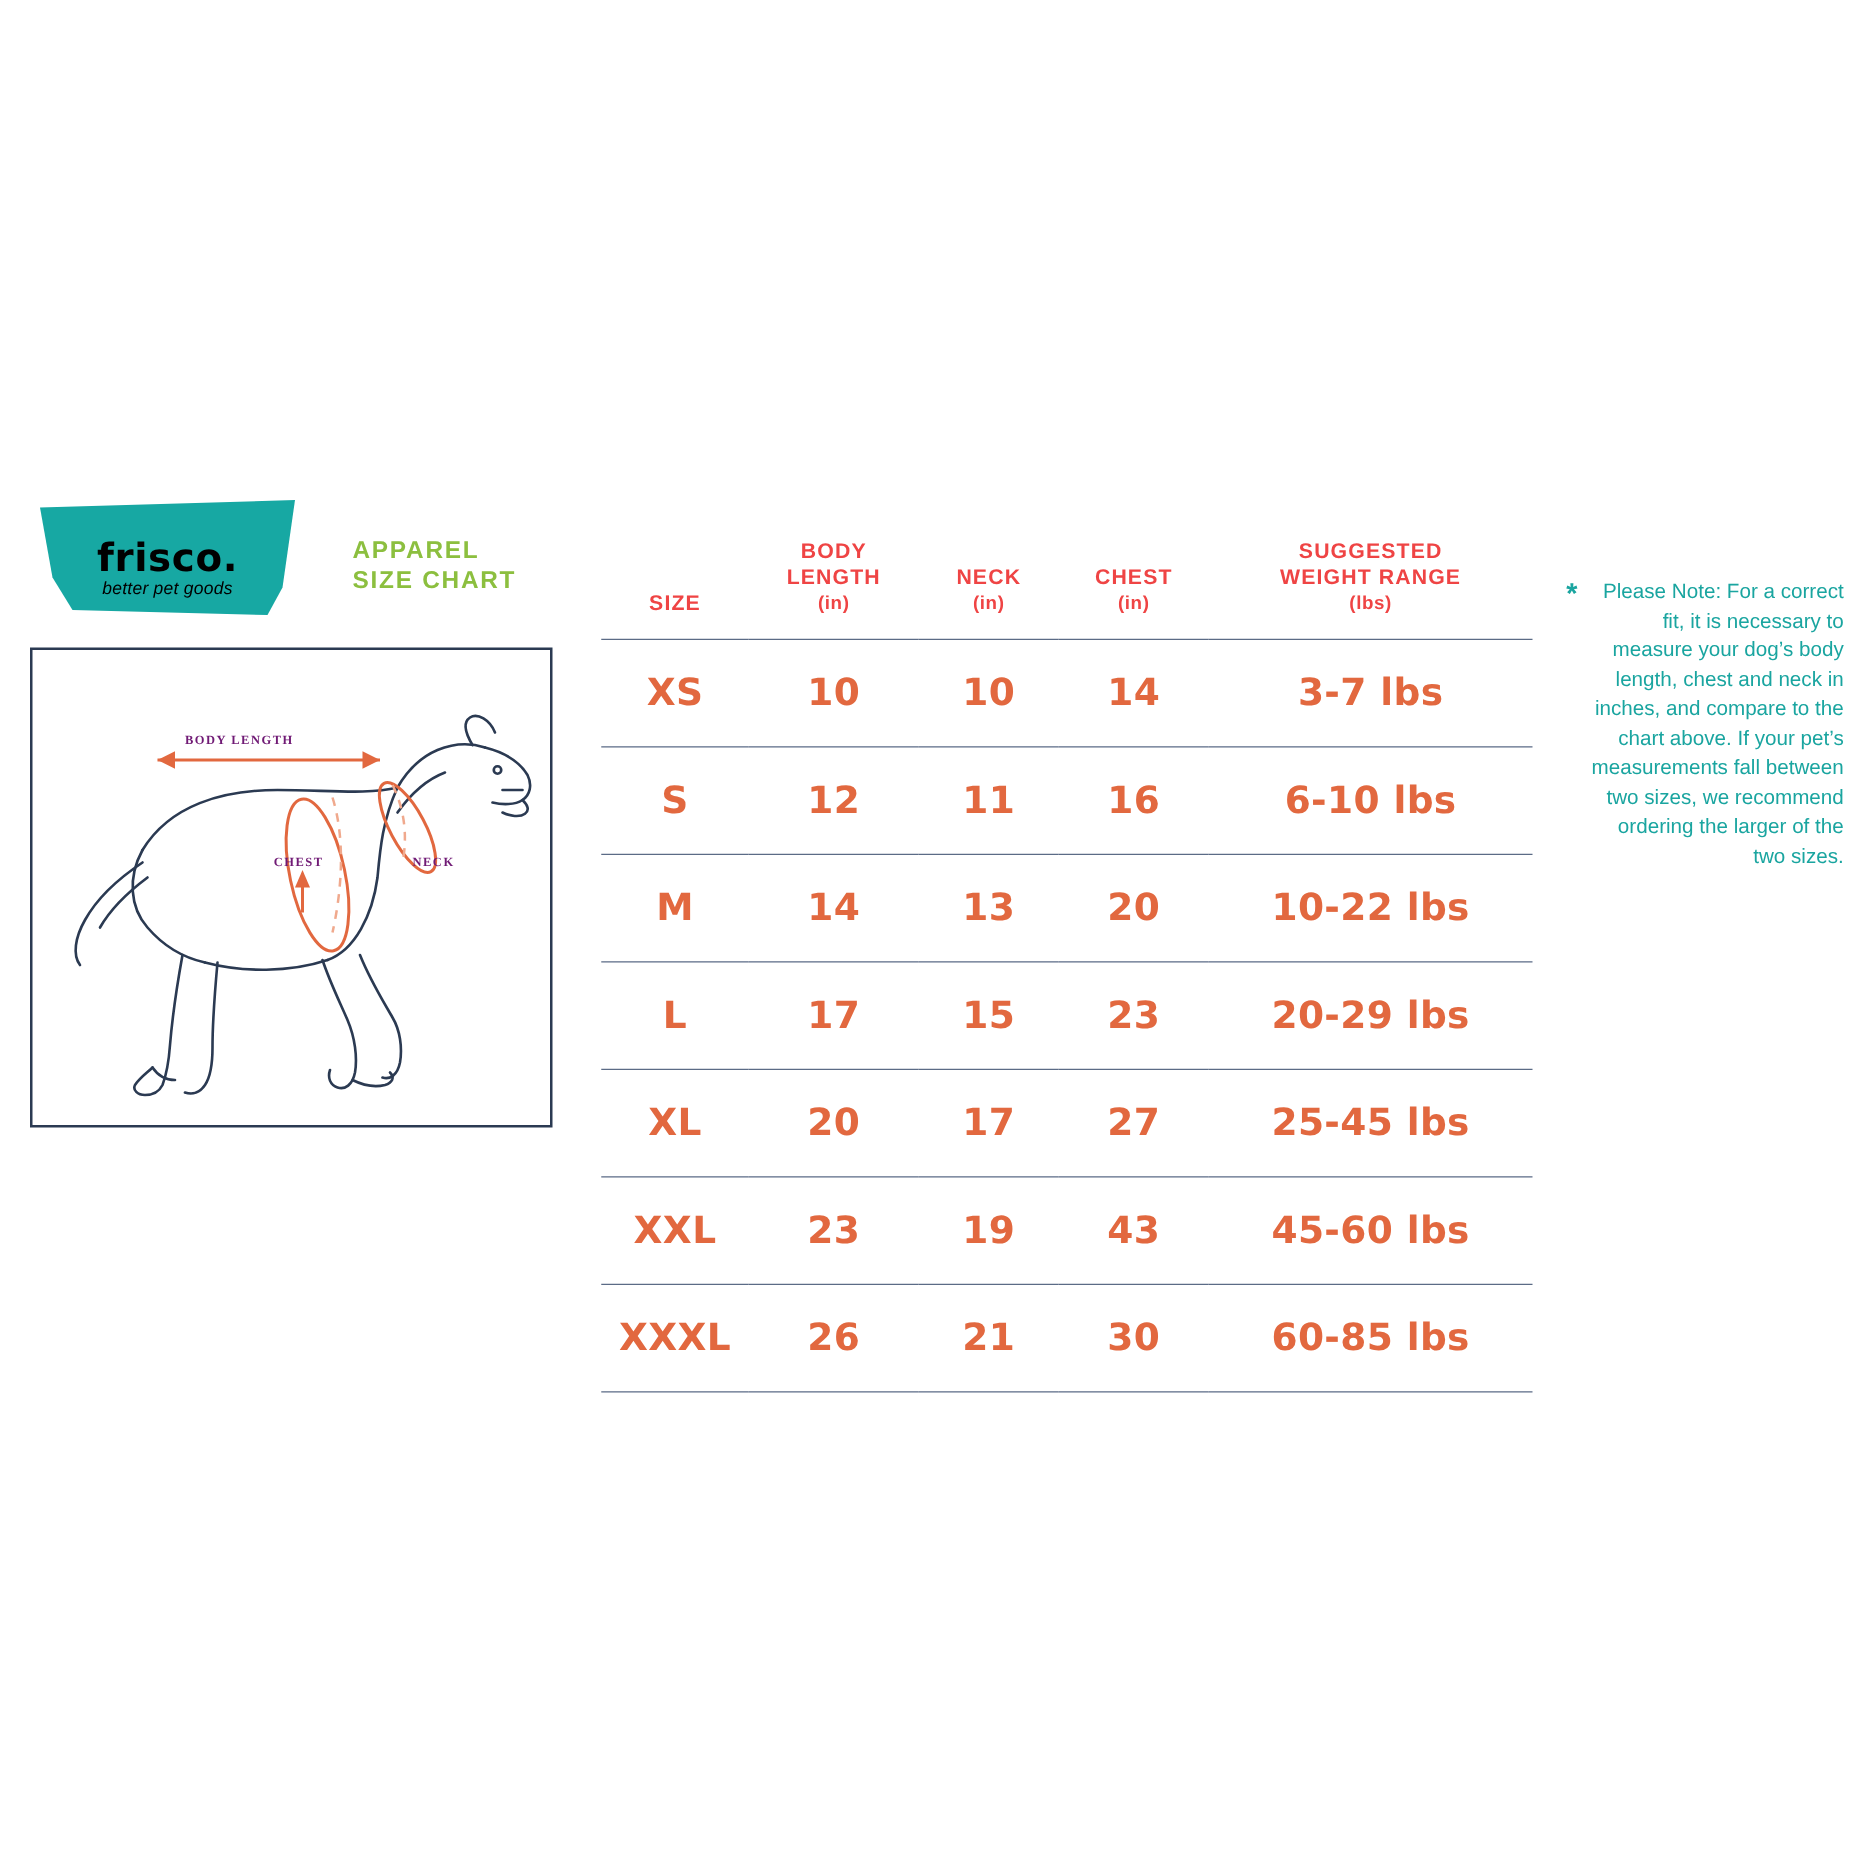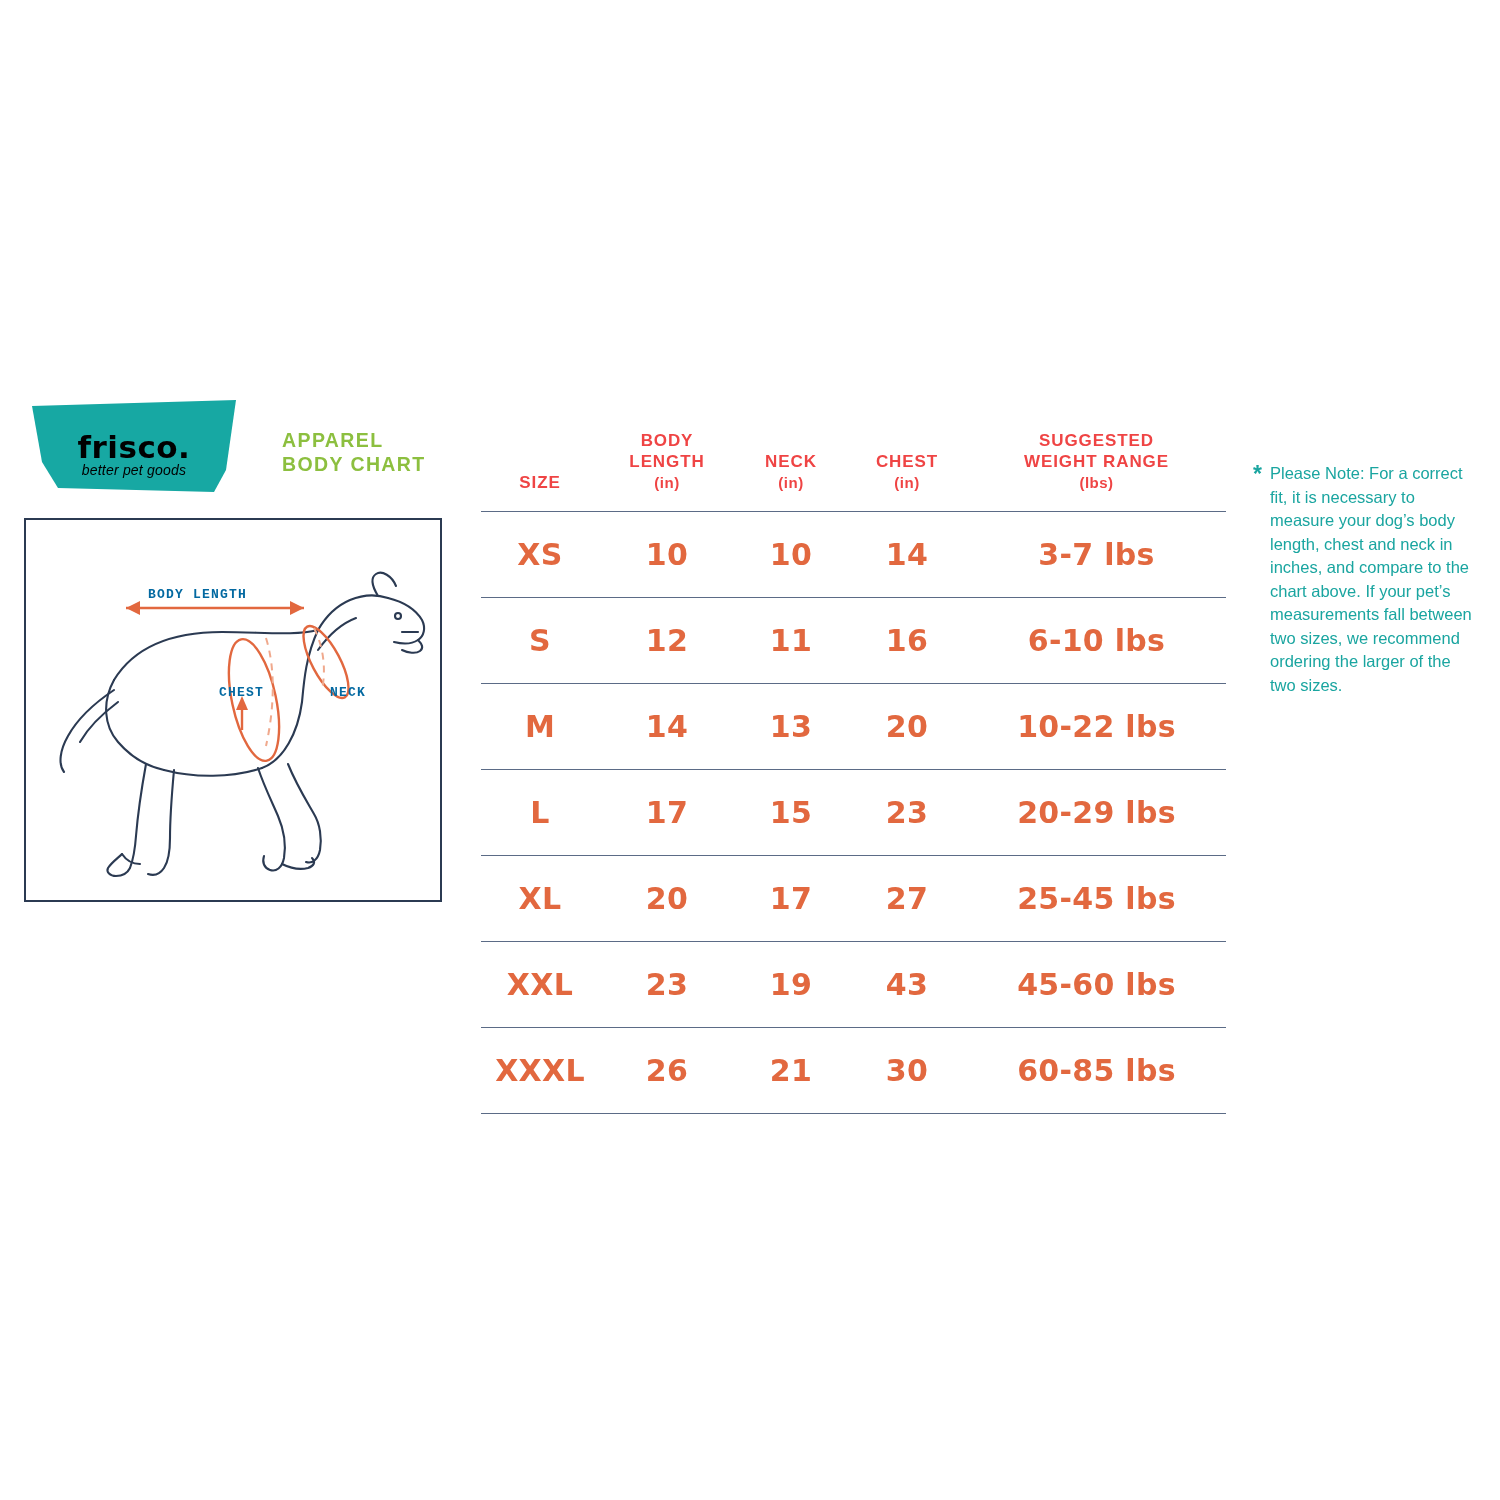--- a/index.html
+++ b/index.html
@@ -75,24 +75,24 @@
     top: 518px;
     width: 418px;
     height: 384px;
     border: 2px solid #2b3a52;
     box-sizing: border-box;
     background: #ffffff;
   }
   .diagram-box svg { display:block; }
   .diag-label {
     position: absolute;
-    color: #0369a1;
-    font-family: Liberation Mono, monospace;
-    font-weight: bold;
-    font-size: 13px;
+    color: #701a75;
+    font-family: Liberation Serif, serif;
+    font-weight: bold;
+    font-size: 10px;
     letter-spacing: 1.2px;
   }
   .lbl-body { left: 148px; top: 587px; }
   .lbl-chest { left: 219px; top: 685px; }
   .lbl-neck { left: 330px; top: 685px; }
 
   
   .table-wrap {
     position: absolute;
     left: 481px;
@@ -155,20 +155,21 @@
   .note .star {
     position: absolute;
     left: 0;
     top: 2px;
     font-size: 23px;
     line-height: 20px;
     font-weight: bold;
   }
   .note-body {
     padding-left: 17px;
+    text-align: right;
   }
   .note-second {
     position: absolute;
     left: 1270px;
     top: 818px;
     width: 205px;
     color: #1aa5a0;
     font-family: "Liberation Sans", sans-serif;
     font-size: 16.5px;
     line-height: 23.5px;
@@ -184,21 +185,21 @@
       <polygon points="4,6 208,0 198,70 186,92 30,88 14,62" fill="#17a8a3"></polygon>
     </svg>
     <div class="brand-text">
       <div class="brand-name">frisco.</div>
       <div class="brand-tag">better pet goods</div>
     </div>
   </div>
 
   <div class="apparel-title">
     <div>APPAREL</div>
-    <div>BODY  CHART</div>
+    <div>SIZE  CHART</div>
   </div>
 
   <div class="diagram-box">
     <svg width="414" height="380" viewBox="0 0 414 380" xmlns="http://www.w3.org/2000/svg">
       <g fill="none" stroke="#2b3a52" stroke-width="2.1" stroke-linecap="round" stroke-linejoin="round">
 
         <path d="M88 160 C110 124, 152 112, 196 112 C236 112, 268 116, 292 110"></path>
 
         <path d="M88 160 C76 182, 78 206, 92 222 C104 236, 120 246, 138 250"></path>
 

